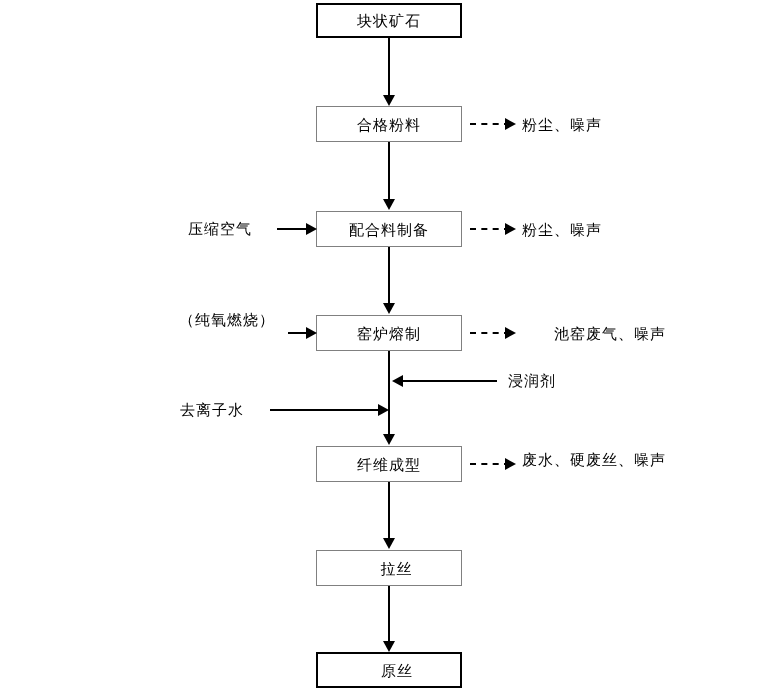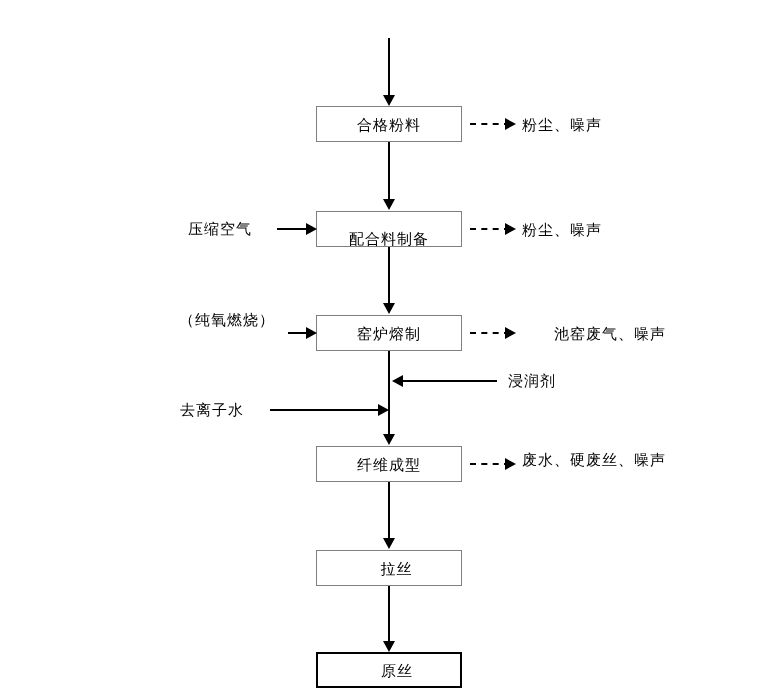--- a/index.html
+++ b/index.html
@@ -90,36 +90,39 @@
     letter-spacing: 1px;
     line-height: 1;
     white-space: nowrap;
   }
 </style>
 </head>
 <body>
 
 <div id="canvas">
 
+  <div class="node strong" style="left:316px; top:3px; width:146px; height:35px;">
+    <span>块状矿石</span>
+  </div>
 
   <div class="vline" style="left:388px; top:38px; height:59px;"></div>
   <div class="arrow-down" style="left:383px; top:95px;"></div>
 
   <div class="node soft" style="left:316px; top:106px; width:146px; height:36px;">
     <span>合格粉料</span>
   </div>
 
   <div class="dashed" style="left:470px; top:123px; width:40px;"></div>
   <div class="arrow-right" style="left:505px; top:118px;"></div>
   <div class="outlabel" style="left:522px; top:117px;">粉尘、噪声</div>
 
   <div class="vline" style="left:388px; top:142px; height:60px;"></div>
   <div class="arrow-down" style="left:383px; top:199px;"></div>
 
-  <div class="node soft" style="left:316px; top:211px; width:146px; height:36px;align-items:flex-end;">
+  <div class="node soft" style="left:316px; top:211px; width:146px; height:36px;">
     <span>配合料制备</span>
   </div>
 
   <div class="sidelabel" style="left:188px; top:219px;">
     <div>压缩空气</div>
   </div>
   <div class="hline" style="left:277px; top:228px; width:33px;"></div>
   <div class="arrow-right" style="left:306px; top:223px;"></div>
 
   <div class="dashed" style="left:470px; top:228px; width:40px;"></div>

